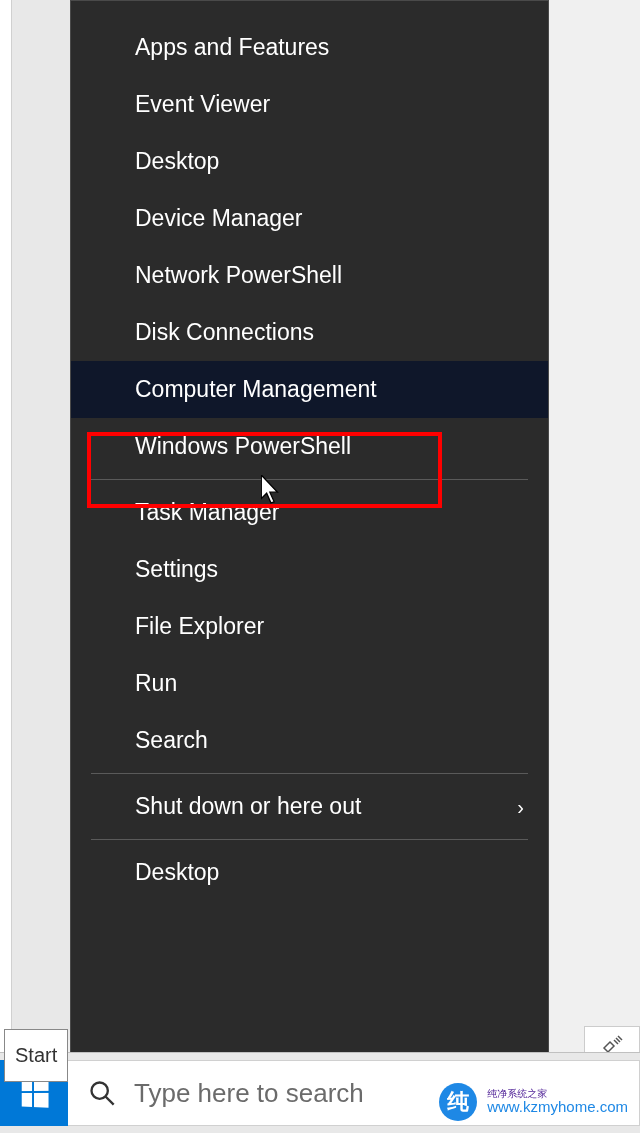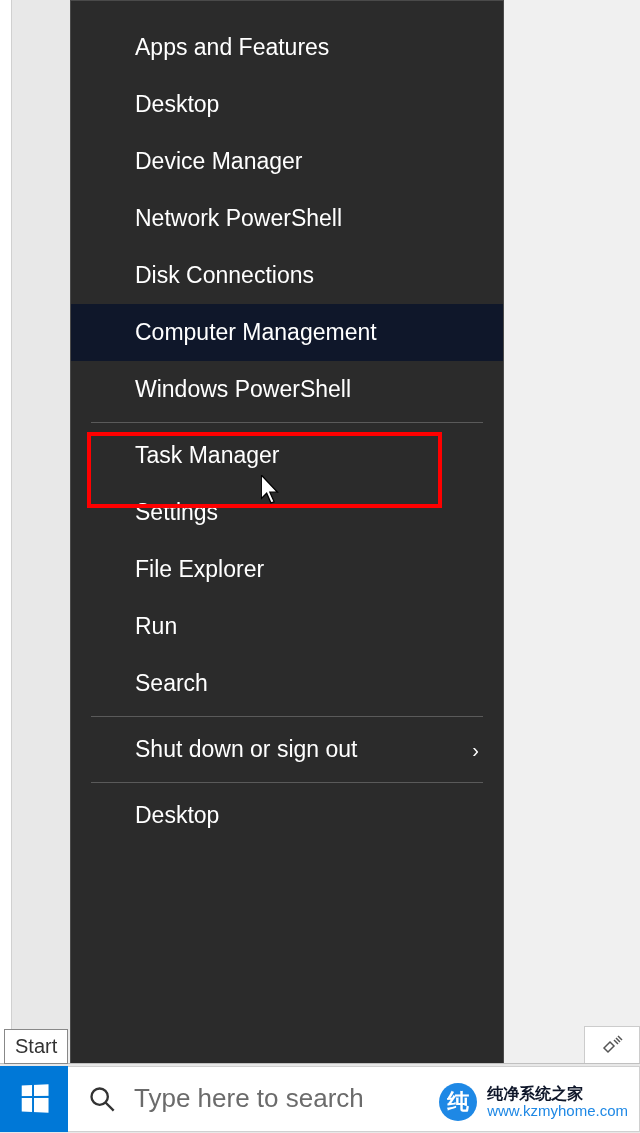--- a/index.html
+++ b/index.html
@@ -29,21 +29,21 @@
       left: 12px;
       top: 0;
       width: 58px;
       height: 1040px;
       background: #e8e8e8;
     }
     .context-menu {
       position: absolute;
       left: 70px;
       top: 0;
-      width: 434px;
+      width: 479px;
       height: 1065px;
       background: #2b2b2b;
       color: #ffffff;
       border: 1px solid #4a4a4a;
       padding-top: 18px;
     }
     .menu-item {
       padding: 15px 20px 15px 64px;
       font-size: 23px;
       font-weight: 400;
@@ -83,31 +83,31 @@
       top: 475px;
       z-index: 200;
       pointer-events: none;
     }
     .start-tooltip {
       position: absolute;
       left: 4px;
       top: 1029px;
       background: #ffffff;
       border: 1px solid #888;
-      padding: 5px 10px;
+      padding: 14px 10px;
       font-size: 20px;
       color: #333;
       z-index: 50;
     }
     .taskbar {
       position: absolute;
       left: 0;
       bottom: 0;
       width: 640px;
-      height: 70px;
+      height: 81px;
       background: #e8e8e8;
       display: flex;
       align-items: center;
       border-top: 1px solid #c0c0c0;
     }
     .start-button {
       width: 68px;
       height: 66px;
       background: #0078d7;
       display: flex;
@@ -181,58 +181,59 @@
       font-weight: bold;
     }
     .watermark-text {
       display: flex;
       flex-direction: column;
       background: rgba(255,255,255,0.85);
       padding: 1px 4px;
       border-radius: 3px;
     }
     .watermark-cn {
-      font-size: 16px;
-      color: #0f172a;
-      font-weight: bold;
+      font-size: 10px;
+      color: #4c1d95;
+      font-weight: normal;
       line-height: 1.1;
     }
     .watermark-url {
       font-size: 15px;
       color: #1e88e5;
       line-height: 1.1;
     }
   </style>
 </head>
 <body>
 
 <div class="window-edge"></div>
 <div class="left-strip"></div>
 
 <div class="context-menu">
   <div class="menu-item">Apps and Features</div>
+  <div class="menu-item">Event Viewer</div>
   <div class="menu-item">Desktop</div>
   <div class="menu-item">Device Manager</div>
   <div class="menu-item">Network PowerShell</div>
   <div class="menu-item">Disk Connections</div>
   <div class="menu-item hovered">Computer Management</div>
   <div class="menu-item">Windows PowerShell</div>
 
   <div class="menu-divider"></div>
 
   <div class="menu-item">Task Manager</div>
   <div class="menu-item">Settings</div>
   <div class="menu-item">File Explorer</div>
   <div class="menu-item">Run</div>
   <div class="menu-item">Search</div>
 
   <div class="menu-divider"></div>
 
   <div class="menu-item">
-    <span>Shut down or sign out</span>
+    <span>Shut down or here out</span>
     <span class="submenu-arrow">›</span>
   </div>
 
   <div class="menu-divider"></div>
 
   <div class="menu-item">Desktop</div>
 </div>
 
 <div class="highlight-box"></div>
 

